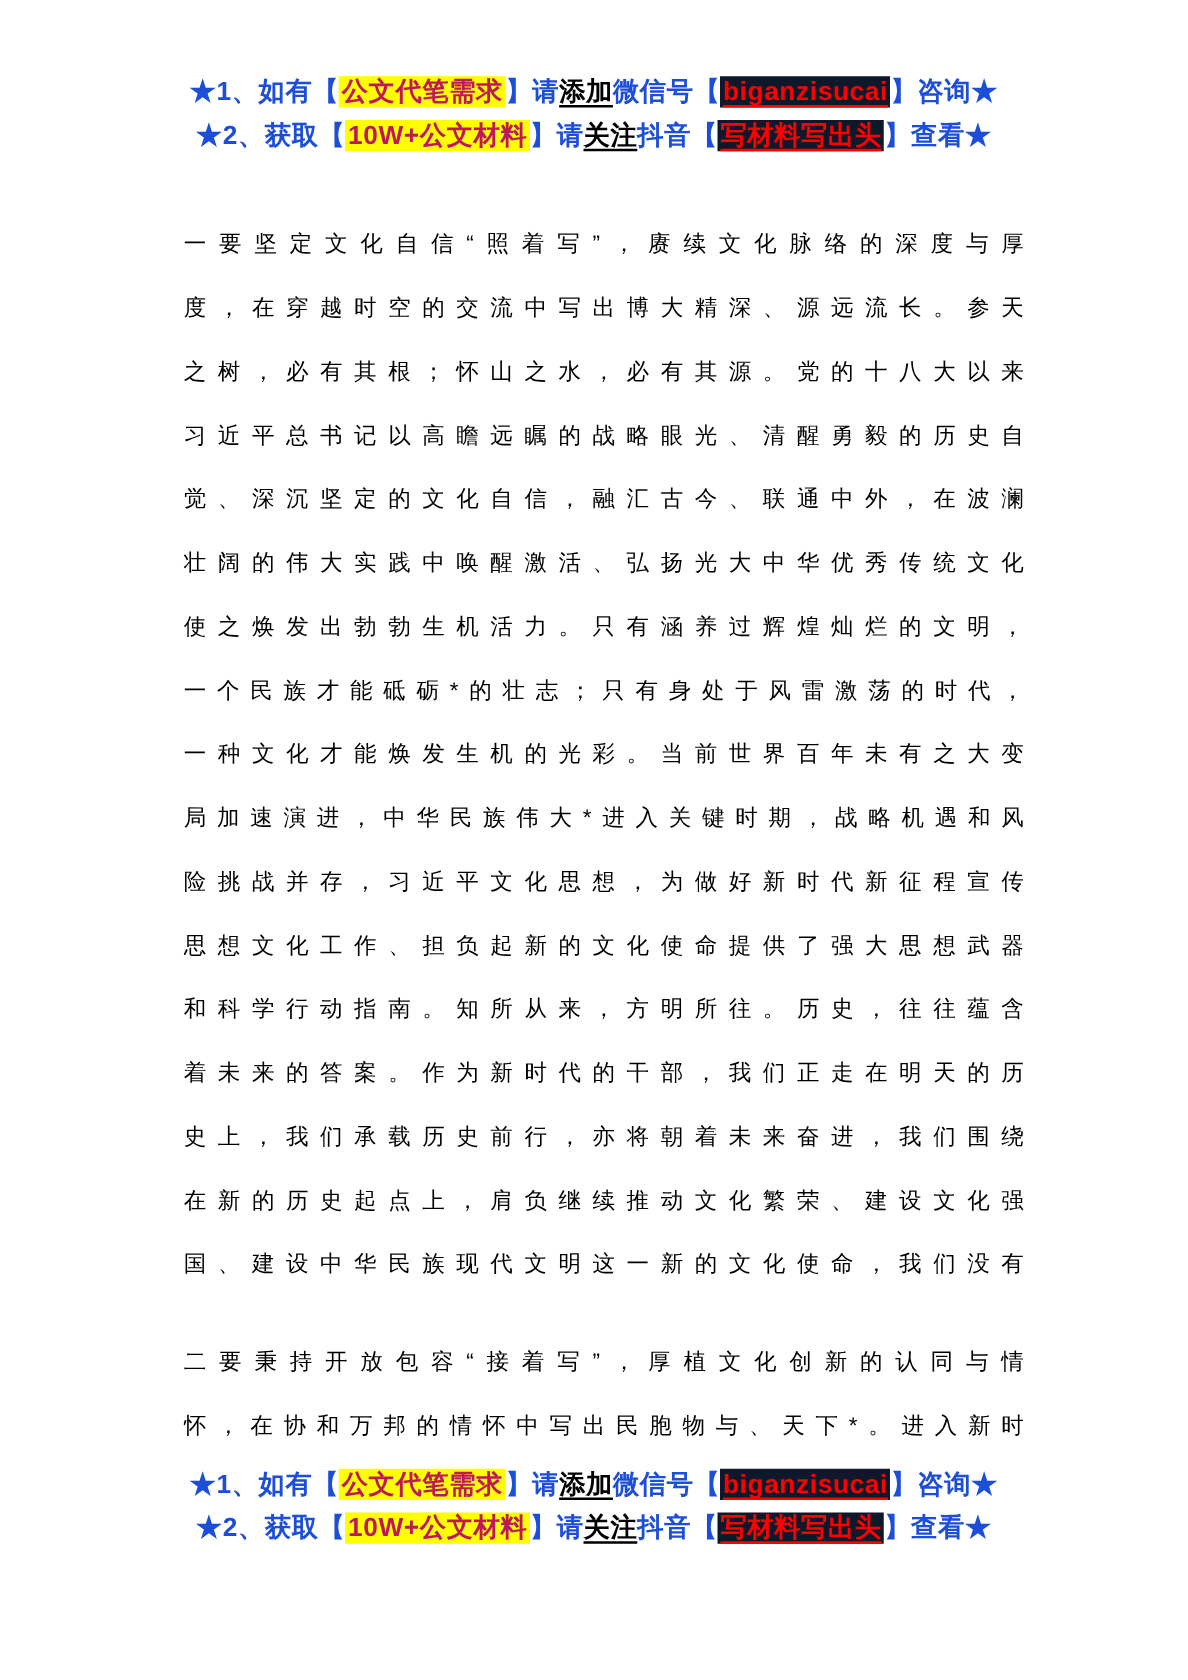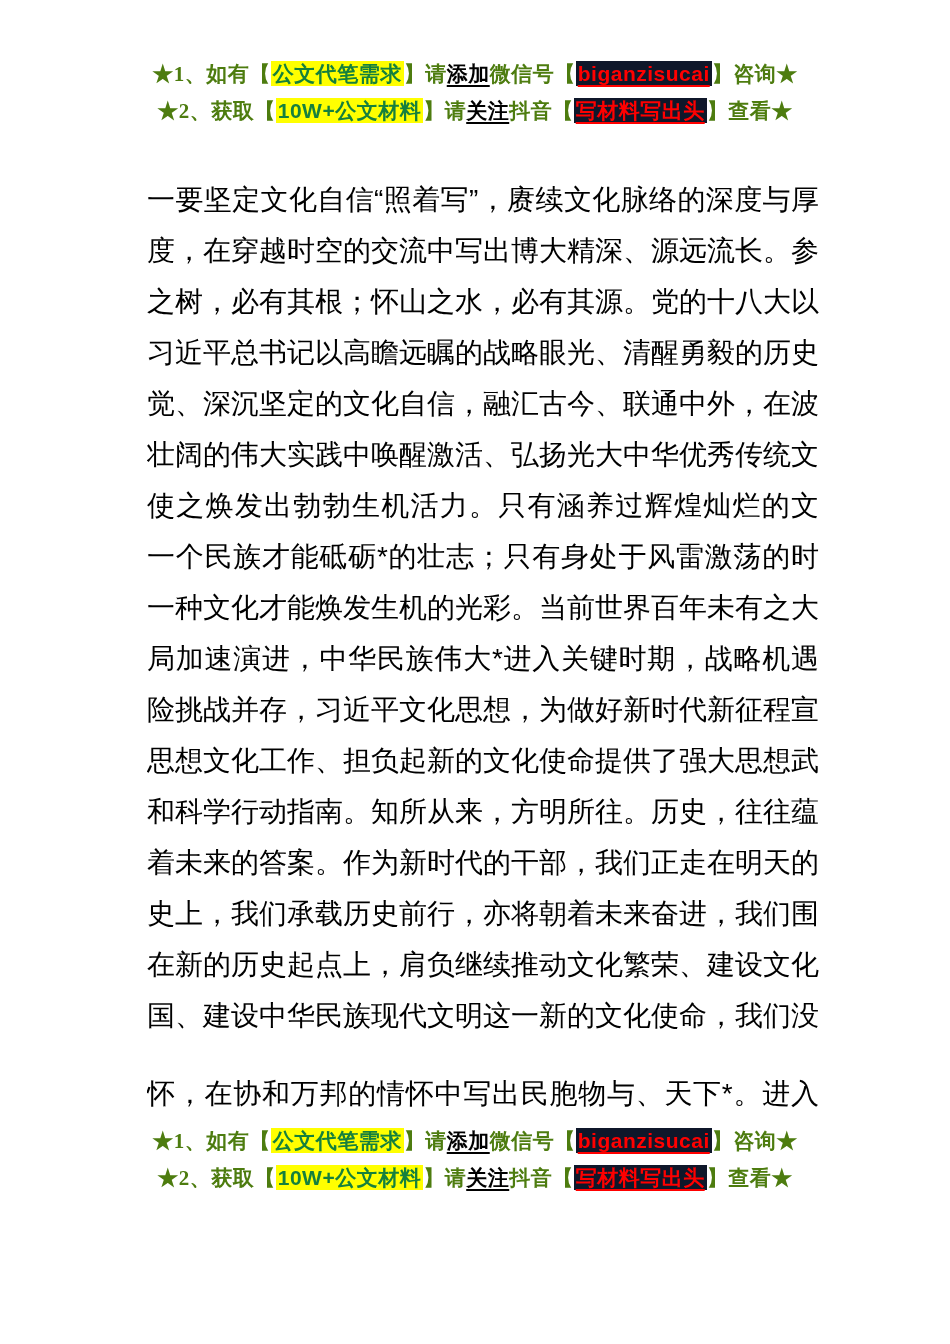--- a/index.html
+++ b/index.html
@@ -20,47 +20,46 @@
   .promo {
     text-align: center;
     font-weight: bold;
     font-size: 21px;
     line-height: 35px;
     color: #000000;
     letter-spacing: 0.5px;
   }
   .promo-header { padding-top: 56px; }
   .promo-footer { margin-top: 4px; }
-  .seg-plain { color: #4d7c0f; font-family: Liberation Serif, serif; }
+  .seg-plain { color: #1d4ed8; }
   .seg-hl {
-    color: #15803d;
+    color: #be185d;
     background: #ffff00;
     padding: 1px 2px;
   }
   .seg-underline {
     color: #000000;
     text-decoration: underline;
     text-decoration-thickness: 2px;
     text-underline-offset: 4px;
-    font-family: Liberation Mono, monospace;
   }
   .seg-hl-underline {
     color: #ff0000;
     background: #0f172a;
     padding: 1px 2px;
     text-decoration: underline;
     text-decoration-color: #ff0000;
     text-decoration-thickness: 2px;
     text-underline-offset: 4px;
   }
   
   .doc-body {
     width: 672px;
     margin: 44px 0 0 147px;
-    font-size: 28px;
+    font-size: 18px;
     color: #000000;
   }
   .para { margin: 0; }
   .para-2 { margin-top: 27px; }
   .bline {
     height: 51px;
     line-height: 51px;
     text-align: justify;
     text-align-last: justify;
     text-justify: inter-character;
@@ -100,20 +99,21 @@
       <div class="bline">险挑战并存，习近平文化思想，为做好新时代新征程宣传</div>
       <div class="bline">思想文化工作、担负起新的文化使命提供了强大思想武器</div>
       <div class="bline">和科学行动指南。知所从来，方明所往。历史，往往蕴含</div>
       <div class="bline">着未来的答案。作为新时代的干部，我们正走在明天的历</div>
       <div class="bline">史上，我们承载历史前行，亦将朝着未来奋进，我们围绕</div>
       <div class="bline">在新的历史起点上，肩负继续推动文化繁荣、建设文化强</div>
       <div class="bline">国、建设中华民族现代文明这一新的文化使命，我们没有</div>
     </div>
 
     <div class="para para-2">
+      <div class="bline">二要秉持开放包容“接着写”，厚植文化创新的认同与情</div>
       <div class="bline">怀，在协和万邦的情怀中写出民胞物与、天下*。进入新时</div>
     </div>
 
   </div>
 
   <div class="promo promo-footer">
     <div>
       <span class="seg-plain">★1、如有【</span><span class="seg-hl">公文代笔需求</span><span class="seg-plain">】请</span><span class="seg-underline">添加</span><span class="seg-plain">微信号【</span><span class="seg-hl-underline">biganzisucai</span><span class="seg-plain">】咨询★</span>
     </div>
     <div>

